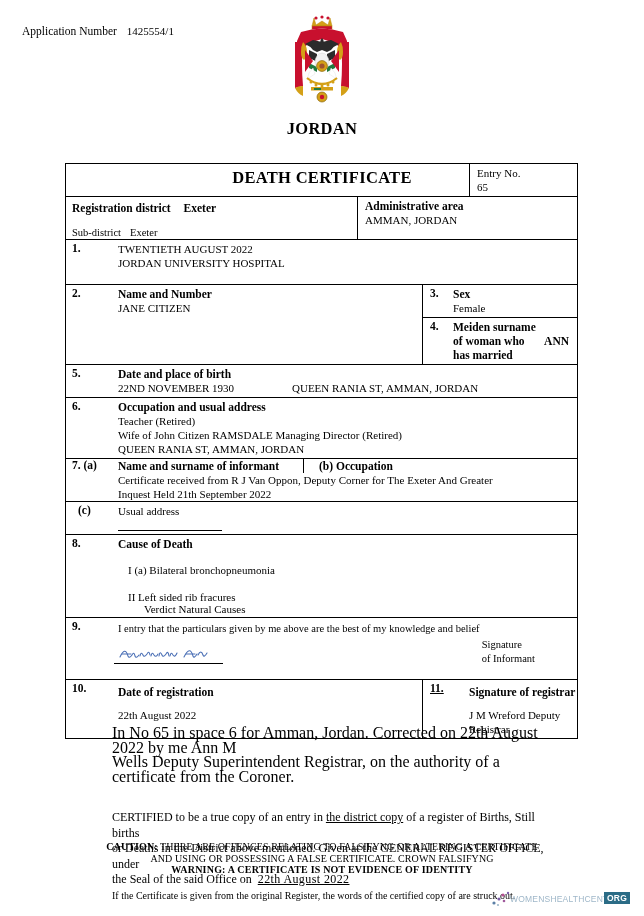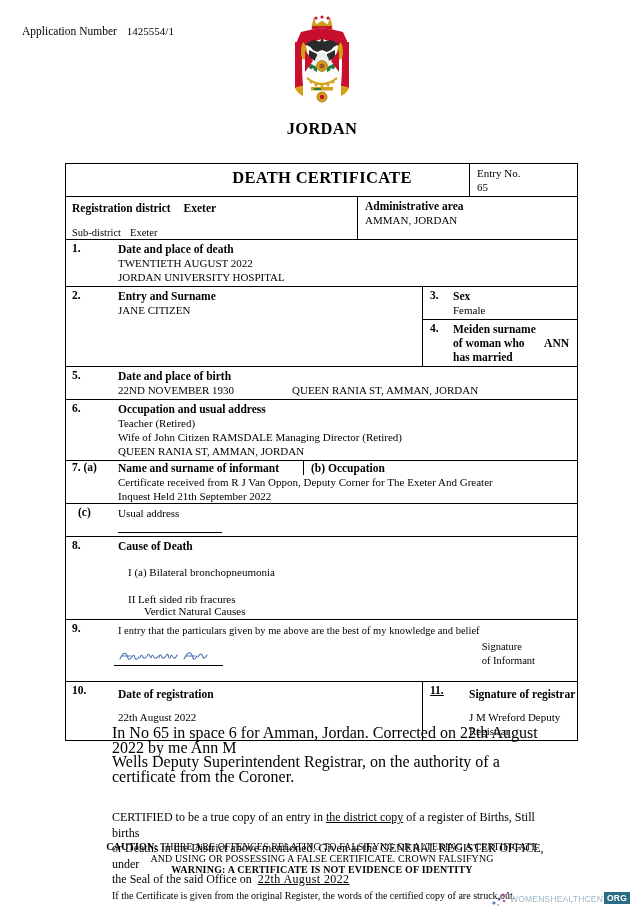--- a/index.html
+++ b/index.html
@@ -171,21 +171,21 @@
   
   .r6 { min-height: 55px; }
 
   
   .r7a { min-height: 35px; }
   .r7a .inner { display: flex; }
   .r7a .left7 { flex: 0 0 237px; width: 237px; }
   .r7a .occ {
     flex: 1 1 auto;
     border-left: 1.3px solid #000;
-    padding-left: 7px;
+    padding-left: 15px;
     box-sizing: border-box;
   }
   .r7a .rcv { padding-left: 14px; }
 
   
   .r7c { min-height: 33px; }
   .addr-rule {
     width: 104px;
     border-bottom: 1px solid #000;
     margin-top: 12px;
@@ -392,31 +392,30 @@
     </div>
     <div class="cell divL reg-right">
       <div class="hdr">Administrative area</div>
       <div class="val">AMMAN, JORDAN</div>
     </div>
   </div>
 
   <div class="row r1">
     <div class="cell num">1.</div>
     <div class="cell fld">
-      <div class="hdr">Date and place of death</div>
       <div class="val">TWENTIETH AUGUST 2022</div>
       <div class="val">JORDAN UNIVERSITY HOSPITAL</div>
     </div>
   </div>
 
   <div class="block234">
     <div class="block234-left">
       <div class="cell num">2.</div>
       <div class="cell fld">
-        <div class="hdr">Entry and Surname</div>
+        <div class="hdr">Name and Number</div>
         <div class="val">JANE CITIZEN</div>
       </div>
     </div>
     <div class="block234-right">
       <div class="sub-row div">
         <div class="sub-num">3.</div>
         <div class="sub-fld">
           <div class="hdr">Sex</div>
           <div class="val">Female</div>
         </div>

